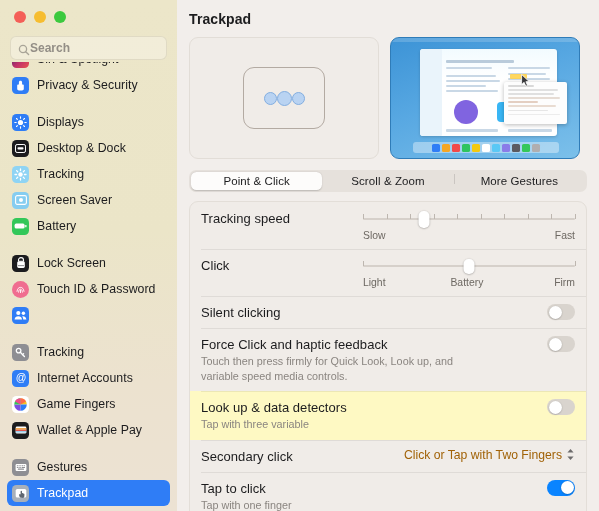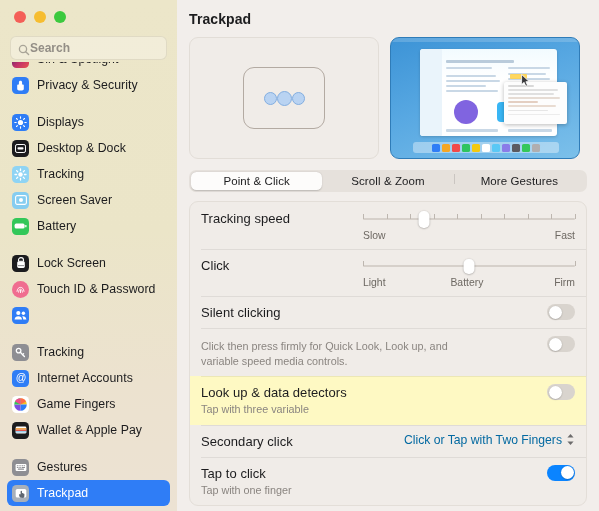--- a/index.html
+++ b/index.html
@@ -309,21 +309,21 @@
     position: absolute; top: 1.5px; left: 1.5px;
     width: 13px; height: 13px; border-radius: 50%;
     background: #fff;
     box-shadow: 0 0.5px 1.5px rgba(0,0,0,.3);
   }
   .toggle.on .knob { left: 13.5px; }
 
   
   .popupbtn {
     display: flex; align-items: center; gap: 4px;
-    font-size: 12.2px; color: #0369a1;
+    font-size: 12.2px; color: #a16207;
   }
   .chev { display:flex; flex-direction:column; gap:1px; align-items:center; opacity:.72; }
   .chev svg { display:block; }
 </style>
 </head>
 <body>
 
 <div class="window">
 
   <div class="sidebar">
@@ -669,21 +669,22 @@
             <div class="row-title">Silent clicking</div>
           </div>
           <div class="row-right">
             <div class="toggle">
               <span class="knob"></span>
             </div>
           </div>
         </div>
         <div class="row">
           <div class="row-label-col">
-            <div class="row-sub">Click then press firmly for Quick Look, Look up, and variable speed media controls.</div>
+            <div class="row-title">Force Click and haptic feedback</div>
+            <div class="row-sub">Touch then press firmly for Quick Look, Look up, and variable speed media controls.</div>
           </div>
           <div class="row-right">
             <div class="toggle">
               <span class="knob"></span>
             </div>
           </div>
         </div>
         <div class="row hovered">
           <div class="row-label-col">
             <div class="row-title">Look up &amp; data detectors</div>

